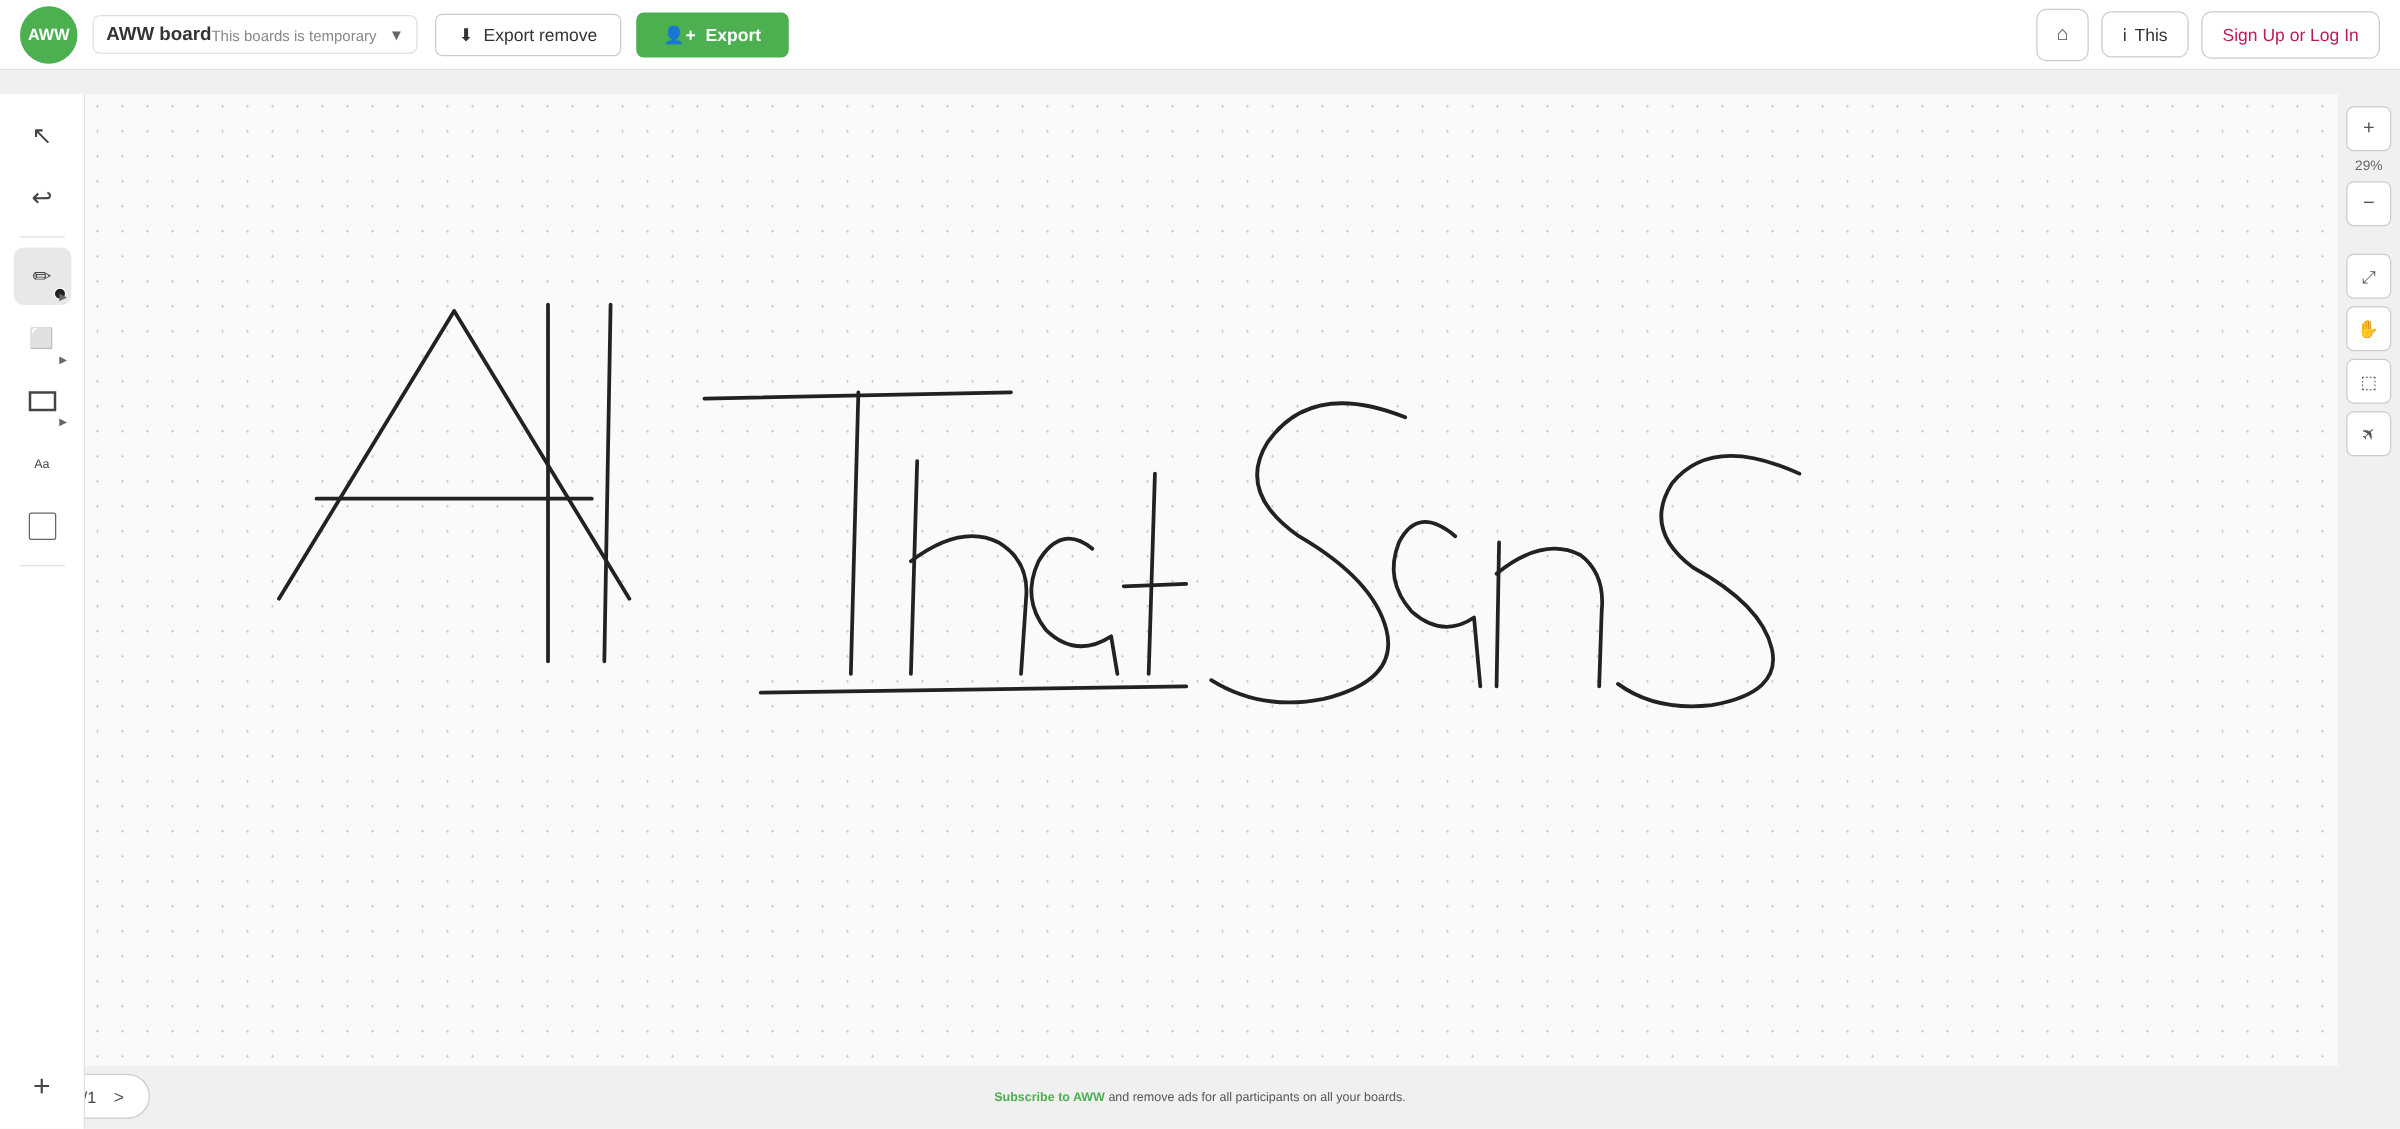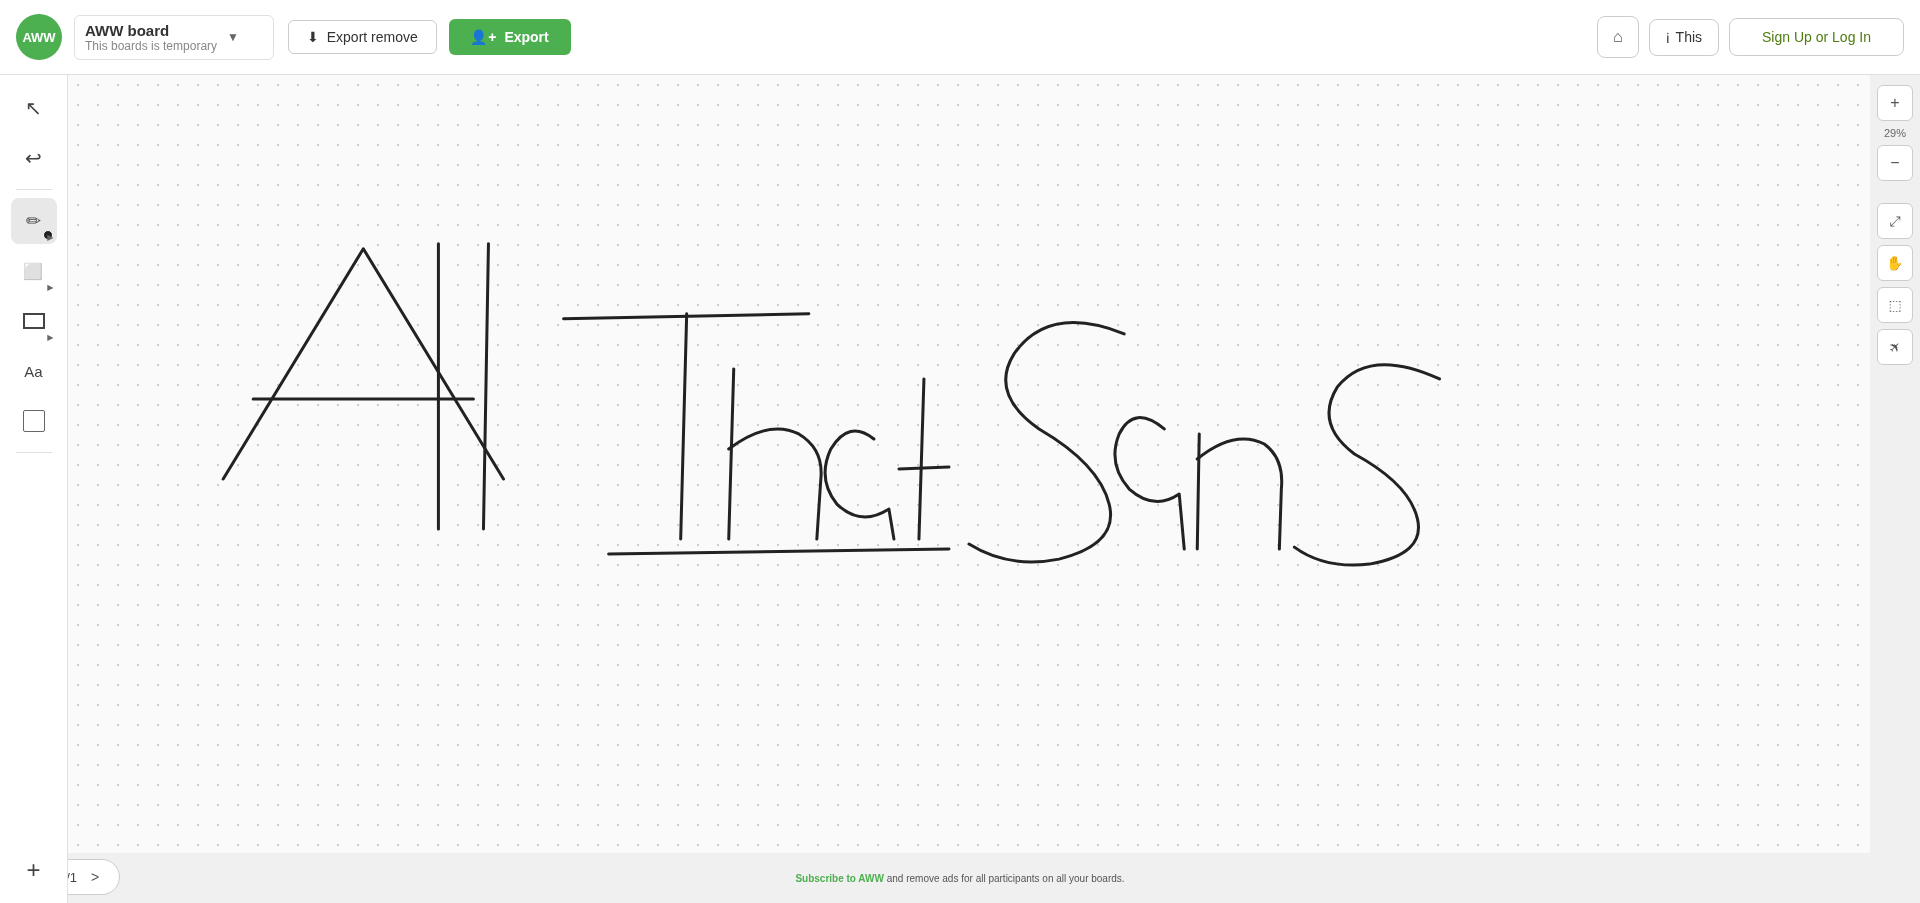--- a/index.html
+++ b/index.html
@@ -1,36 +1,36 @@
 <!DOCTYPE html>
 <html><head>
   <meta charset="utf-8">
   <style>
     * { margin: 0; padding: 0; box-sizing: border-box; }
     body { font-family: -apple-system, BlinkMacSystemFont, 'Segoe UI', sans-serif; background: #f0f0f0; width: 1920px; height: 903px; overflow: hidden; position: relative; }
 
     
     #header {
-      position: absolute; top: 0; left: 0; right: 0; height: 75px;
+      position: absolute; top: 0; left: 0; right: 0; height: 56px;
       background: #fff; border-bottom: 1px solid #e0e0e0;
       display: flex; align-items: center; padding: 0 16px;
       z-index: 100;
     }
     #logo {
       width: 46px; height: 46px; background: #4caf50; border-radius: 50%;
       display: flex; align-items: center; justify-content: center;
       margin-right: 12px; flex-shrink: 0;
     }
     #logo span { color: white; font-weight: bold; font-size: 13px; }
     #board-title-area {
       display: flex; align-items: center; gap: 6px;
       border: 1px solid #e0e0e0; border-radius: 6px;
       padding: 6px 10px; cursor: pointer; min-width: 200px;
     }
-    #board-title-text { display: flex; flex-direction: column; }
+    #board-title-text { display: flex; flex-direction: row; align-items: flex-end; }
     #board-name { font-size: 15px; font-weight: 600; color: #333; }
     #board-subtitle { font-size: 12px; color: #888; }
     #dropdown-icon { font-size: 12px; color: #666; margin-left: 4px; }
 
     #export-btn {
       margin-left: 14px;
       display: flex; align-items: center; gap: 8px;
       border: 1px solid #ccc; border-radius: 6px;
       padding: 8px 18px; cursor: pointer; background: #fff;
       font-size: 14px; color: #333; font-weight: 500;
@@ -53,22 +53,22 @@
       cursor: pointer; background: #fff; font-size: 16px; color: #555;
     }
     #help-btn {
       display: flex; align-items: center; gap: 6px;
       border: 1px solid #ccc; border-radius: 8px;
       padding: 8px 16px; cursor: pointer; background: #fff;
       font-size: 14px; color: #333;
     }
     #signup-btn {
       border: 1px solid #ccc; border-radius: 8px;
-      padding: 10px 32px; cursor: pointer; background: #fff;
-      font-size: 14px; color: #4d7c0f; font-weight: 500;
+      padding: 10px 16px; cursor: pointer; background: #fff;
+      font-size: 14px; color: #be185d; font-weight: 500;
     }
 
     
     #left-toolbar {
       position: absolute; top: 75px; left: 0; width: 68px; bottom: 0;
       background: #fff; border-right: 1px solid #e0e0e0;
       display: flex; flex-direction: column; align-items: center;
       padding: 10px 0; gap: 4px; z-index: 90;
     }
     .tool-btn {
@@ -200,21 +200,21 @@
   </button>
   <button class="tool-btn" title="Eraser" style="position:relative;">
     <span style="font-size:16px;">⬜</span>
     <span class="tool-arrow">▶</span>
   </button>
   <button class="tool-btn" title="Shape" style="position:relative;">
     <span style="font-size:18px; font-weight:300; border: 2px solid #444; width:22px; height:16px; display:inline-block;"></span>
     <span class="tool-arrow">▶</span>
   </button>
   <button class="tool-btn" title="Text">
-    <span style="font-size:15px; font-weight:500;">Aa</span>
+    <span style="font-size:10px; font-weight:500;">Aa</span>
   </button>
   <button class="tool-btn" title="Note">
     <span style="font-size:20px; border:1.5px solid #666; width:22px; height:22px; display:flex; align-items:center; justify-content:center; border-radius:2px;"></span>
   </button>
   <div class="tool-divider"></div>
   <button id="add-btn" title="Add">
     <span>+</span>
   </button>
 </div>
 

